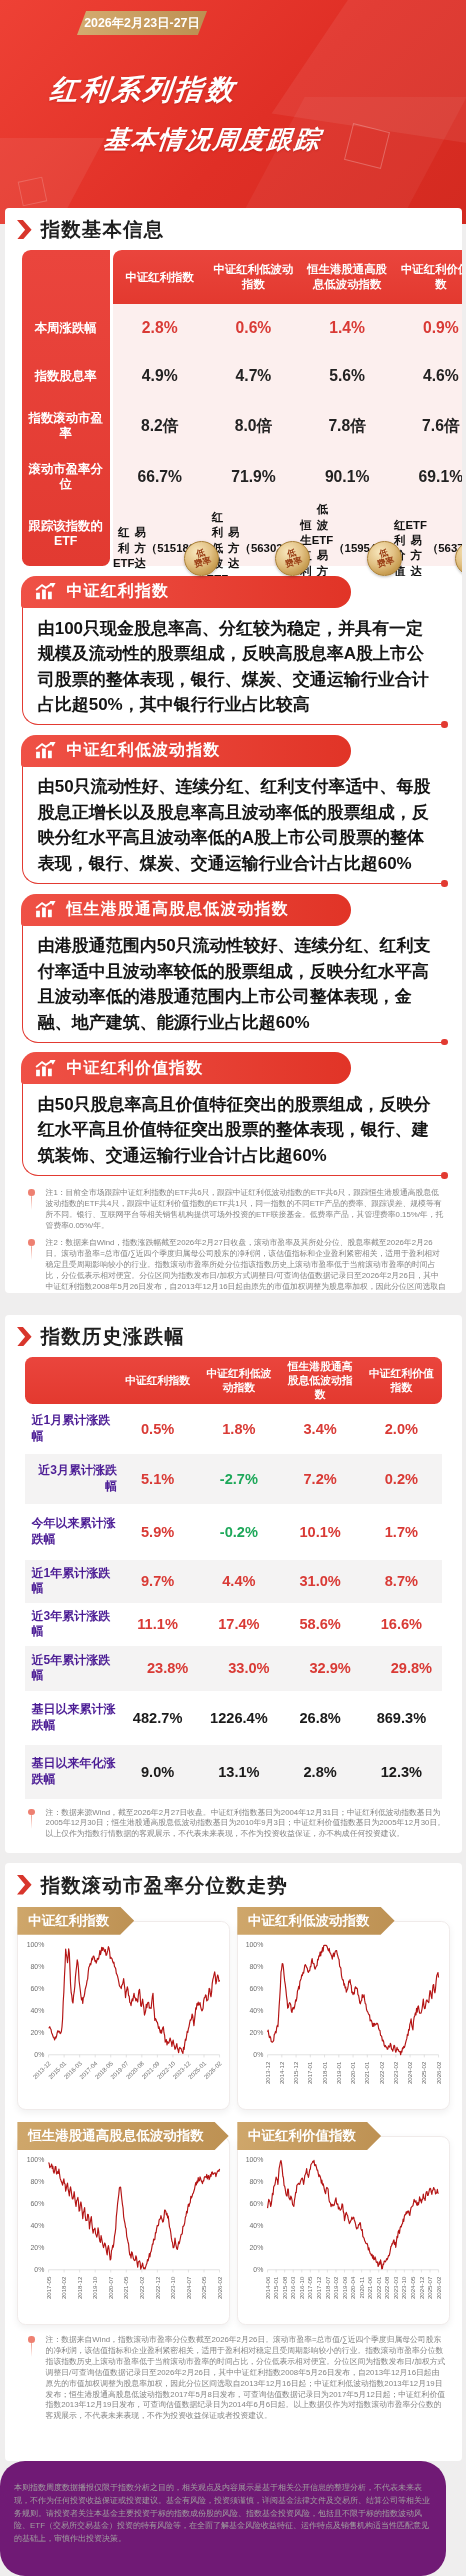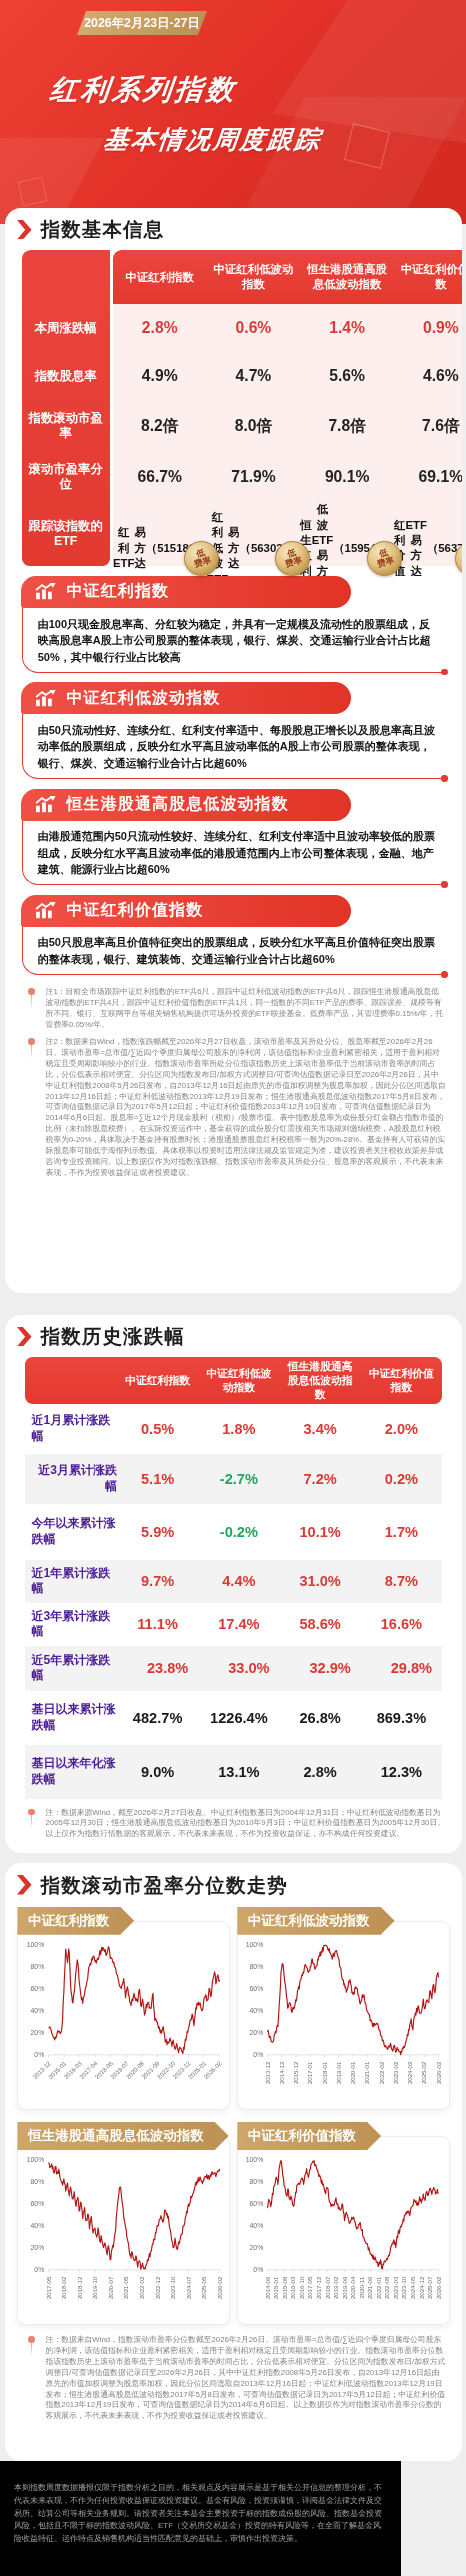--- a/index.html
+++ b/index.html
@@ -20,21 +20,21 @@
   .date-badge {
     position:absolute; left:77px; top:11px; width:130px; height:24px;
     background:linear-gradient(100deg,#d4ab70,#bb8f51);
     clip-path:polygon(7% 0,100% 0,93% 100%,0 100%);
     color:#fff; font-size:12.4px; font-weight:bold; text-align:center; line-height:24px;
   }
   .hero-title { position:absolute; left:0; top:71px; width:100%; color:#fff; font-weight:bold; font-style:italic; text-shadow:0 1.1px 2.2px rgba(120,0,0,.25); }
   .hero-title .l1 { margin-left:50px; font-size:28px; letter-spacing:3.2px; transform:skewX(-6deg); }
   .hero-title .l2 { margin-left:104px; margin-top:14px; font-size:25px; letter-spacing:2.2px; transform:skewX(-6deg); }
   
-  .card { position:relative; margin:0 5.4px; background:#fff; border-radius:16px; overflow:hidden; padding:8.7px 12px 0 12px; }
+  .card { position:relative; margin:0 5.4px; background:#fff; border-radius:4px; overflow:hidden; padding:8.7px 12px 0 12px; }
   .card1 { height:1085px; }
   .card2 { margin-top:21.6px; height:538px; }
   .card3 { margin-top:10.8px; height:598px; }
   .section-head { display:flex; align-items:center; gap:8.7px; height:26px; }
   .section-head .chev { width:14.6px; height:19.5px; flex:0 0 auto; }
   .section-head .st { font-size:19.5px; font-weight:bold; color:#1f1f1f; letter-spacing:1.1px; }
   
   .t1 { position:relative; margin:7.6px 4.3px 0 4.3px; display:flex; }
   .t1-left { width:88px; flex:0 0 auto; background:linear-gradient(180deg,#ea453d,#e23a31); border-radius:8.7px 0 7.6px 7.6px; color:#fff; }
   .t1-left .lc { display:flex; align-items:center; justify-content:center; text-align:center; font-weight:bold; font-size:12.4px; line-height:1.25; padding:0 5.4px; }
@@ -51,21 +51,21 @@
     border:0.5px solid #a97f35; box-shadow:0 1.1px 2.7px rgba(0,0,0,.25); z-index:3;
     display:flex; align-items:center; justify-content:center; }
   .seal span { transform:rotate(-14deg); color:#993d14; font-weight:800; font-size:8.7px; line-height:1.05; text-align:center; display:block; }
   
   .idx-card { position:relative; margin:9.7px 4.3px 0 4.3px; border-left:1.6px solid #e23a31; border-bottom:1.1px solid #e23a31; border-radius:16px 0 1.1px 16px; background:#fff; }
   .idx-card::after { content:""; position:absolute; right:-2.2px; bottom:-3.8px; width:6.5px; height:6.5px; border-radius:50%; background:#e23a31; }
   .idx-head { display:flex; align-items:center; gap:10.8px; height:32px; margin-left:-1.6px; width:78%;
     background:linear-gradient(90deg,#ef5146,#e13427); border-radius:15px 16px 16px 3.2px; padding-left:14px; }
   .idx-head .ic { width:20.6px; height:17.3px; flex:0 0 auto; }
   .idx-head .it { color:#fff; font-weight:bold; font-size:16px; letter-spacing:1.1px; }
-  .idx-body { padding:7.6px 9.7px 6.5px 15px; font-size:11px; font-weight:bold; color:#141414; line-height:1.5; }
+  .idx-body { padding:7.6px 9.7px 6.5px 15px; font-size:17px; font-weight:bold; color:#141414; line-height:1.5; }
   
   .note { position:relative; margin:7.6px 3.2px 0 3.2px; padding-left:25px; color:#858585; font-size:7.8px; line-height:1.4; }
   .note .pin { position:absolute; left:7.6px; top:1.1px; width:6.5px; height:21.6px; }
   .note .pin::before { content:""; position:absolute; left:0; top:0; width:6.5px; height:6.5px; border-radius:50%; background:#ee8071; }
   .note .pin::after { content:""; position:absolute; left:2.7px; top:6.5px; width:1.6px; height:14px; border-radius:1.1px; background:linear-gradient(180deg,#ee9c8d,rgba(238,156,141,0)); }
   
   .t2 { margin:7.6px 7.6px 0 7.6px; }
   .t2-head { display:grid; grid-template-columns:92px repeat(4,1fr); background:linear-gradient(180deg,#ea453d,#e3392f); border-radius:7.6px; }
   .t2-head .hc { display:flex; align-items:center; justify-content:center; color:#fff; font-weight:bold; font-size:10.8px; line-height:1.3; text-align:center; padding:0 3.2px; }
   .t2-row { display:grid; grid-template-columns:92px repeat(4,1fr); }
@@ -75,21 +75,21 @@
   .t2-row .vc.red { color:#d93a35; } .t2-row .vc.green { color:#1ea85a; } .t2-row .vc.dark { color:#1a1a1a; }
   
   .chart-grid { display:grid; grid-template-columns:1fr 1fr; gap:12px 7.6px; margin-top:8.7px; }
   .chart-box { position:relative; padding-top:14px; }
   .chart-banner { position:absolute; top:0; left:0; z-index:2; height:28px; line-height:28px;
     background:linear-gradient(100deg,#cfa76b,#bd9153); color:#fff; font-weight:bold; font-size:13.5px;
     padding:0 25px 0 10.8px; clip-path:polygon(0 0,calc(100% - 14px) 0,100% 50%,calc(100% - 14px) 100%,0 100%); }
   .chart-card { background:#fff; border:0.5px solid #f0ebea; border-radius:8.7px; box-shadow:0 2.7px 7.6px rgba(0,0,0,.06); padding:17.3px 3.2px 4.3px 3.2px; }
   .chart-card svg { display:block; width:100%; }
   
-  .footer { position:absolute; left:0; bottom:0; width:401px; height:115px; background:#000000; padding:20.6px 14px 0 14px; }
+  .footer { position:absolute; left:0; bottom:0; width:446px; height:115px; background:#701a75; padding:20.6px 14px 0 14px;border-radius:25px; }
   .footer .ft { color:#a0a0a0; font-size:8px; line-height:1.62; }
 </style>
 </head>
 <body>
 
 <div class="hero">
   <div class="shape s1"></div>
   <div class="shape s2"></div>
   <div class="shape s3"></div>
   <div class="shape s4"></div>

